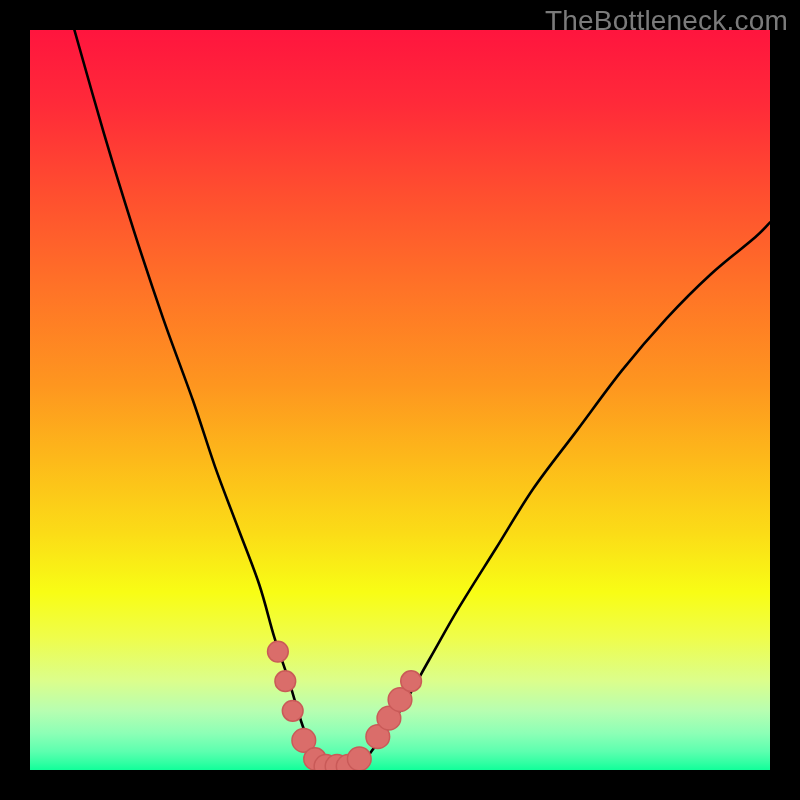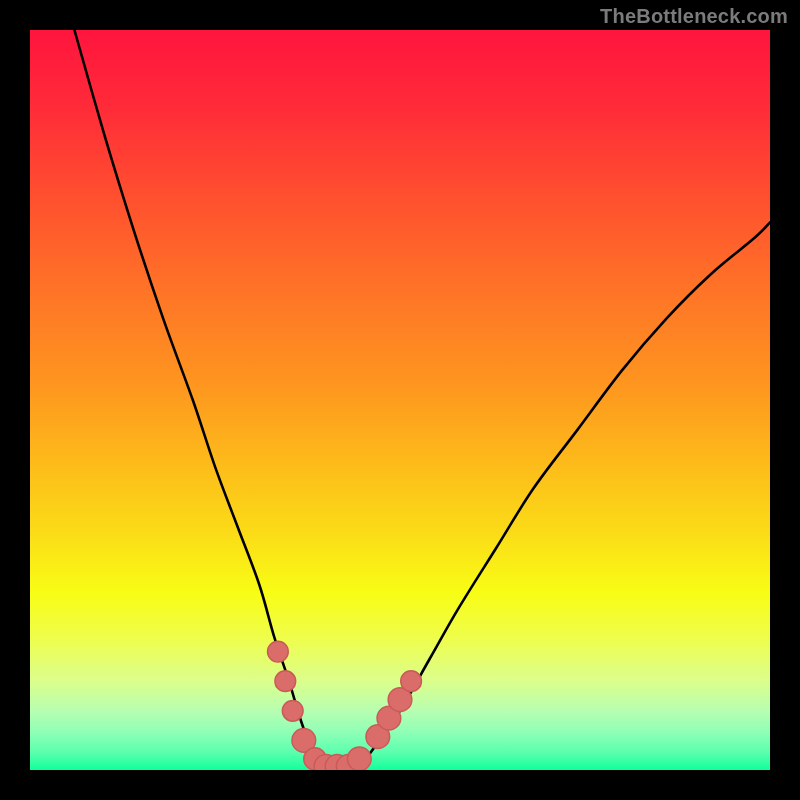--- a/index.html
+++ b/index.html
@@ -37,22 +37,22 @@
     position: absolute;
     top: 0;
     left: 0;
     width: 740px;
     height: 740px;
   }
   .watermark {
     position: absolute;
     top: 5px;
     right: 12px;
-    font-size: 20px;
-    font-weight: 700;
+    font-size: 28px;
+    font-weight: 400;
     color: #7b7b7b;
     letter-spacing: 0.2px;
   }
 </style>
 </head>
 <body>
 
 <div class="frame">
   <div class="plot">
     <svg class="gradient" viewBox="0 0 100 100" preserveAspectRatio="none">

